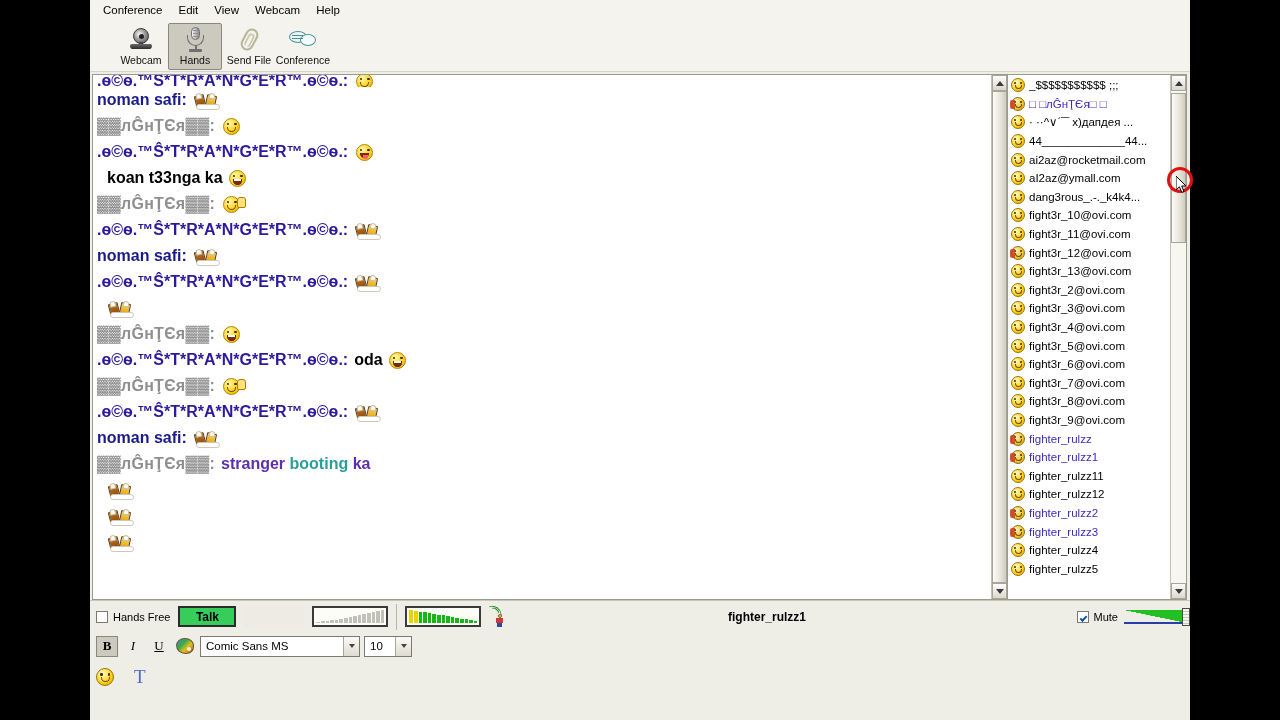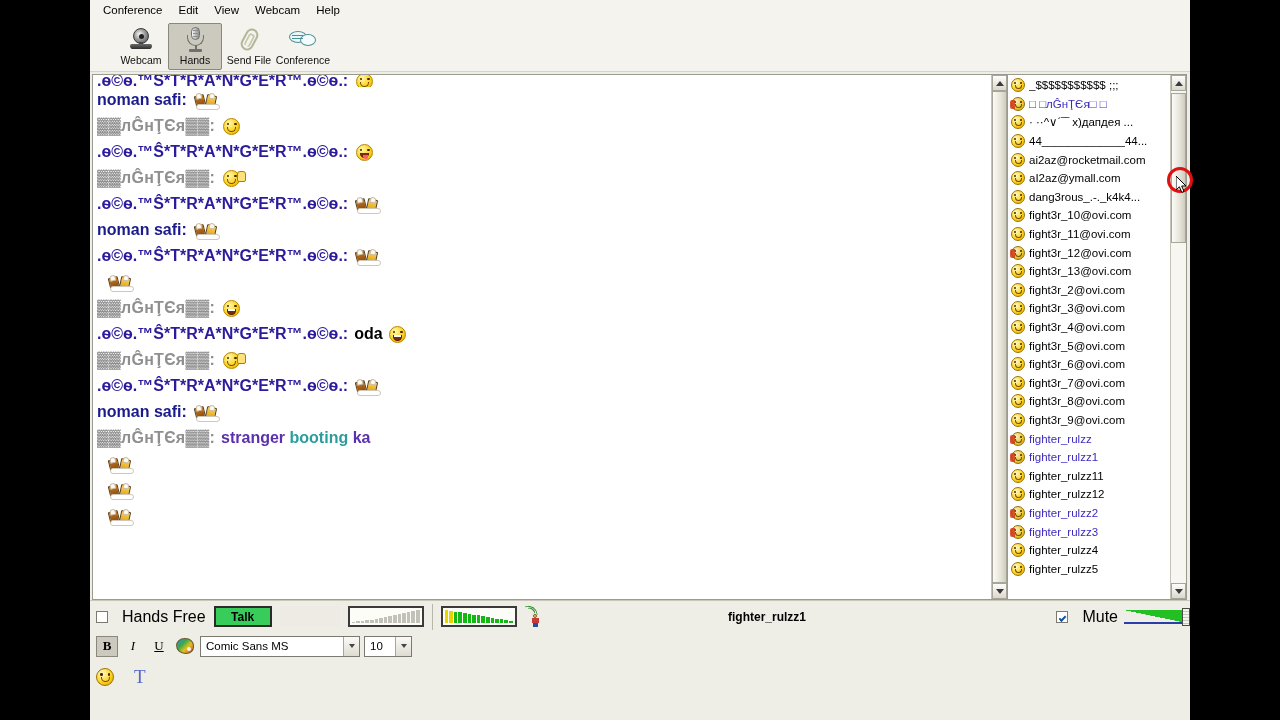--- a/index.html
+++ b/index.html
@@ -325,21 +325,21 @@
     display:flex; align-items:center; justify-content:center; cursor:default;
   }
 
   
   .voice-bar {
     height: 32px; background:#eeeee6;
     border-top:1px solid #c9c6ba;
     display:flex; align-items:center; padding: 0 6px; gap:8px;
     position: relative;
   }
-  .chk { display:flex; align-items:center; gap:14px; font-size:16px; }
+  .chk { display:flex; align-items:center; gap:5px; font-size:11px; }
   .checkbox {
     width:12px;height:12px;background:#fff;border:1px solid #7a7a70; position:relative; flex:0 0 auto;
   }
   .checkbox.checked::after{
     content:""; position:absolute; left:2px; top:4px; width:5px; height:2px;
     border-left:2px solid #1550a8; border-bottom:2px solid #1550a8;
     transform: rotate(-45deg);
   }
   .talk-btn {
     width:58px;height:21px; background:#38cc5a;
@@ -526,20 +526,25 @@
                 </span>
               </div>
               <div class="chat-line">
                 <span class="nick purple">.ѳ©ѳ.™Ŝ*T*R*A*N*G*E*R™.ѳ©ѳ.:</span>
                 <span class="emo tongue">
                   <span class="face"></span>
                   <span class="eyes"></span>
                   <span class="mouth"></span>
                 </span>
               </div>
+              <div class="chat-line indent"><span class="msg w-dark">koan t33nga ka</span>&nbsp;<span class="emo grin">
+                  <span class="face"></span>
+                  <span class="eyes"></span>
+                  <span class="mouth"></span>
+                </span></div>
               <div class="chat-line">
                 <span class="nick grey">▓▓лĜнŢЄя▓▓:</span>
                 <span class="emo wave">
                   <span class="face"></span>
                   <span class="eyes"></span>
                   <span class="mouth"></span>
                 </span>
               </div>
               <div class="chat-line">
                 <span class="nick purple">.ѳ©ѳ.™Ŝ*T*R*A*N*G*E*R™.ѳ©ѳ.:</span>

